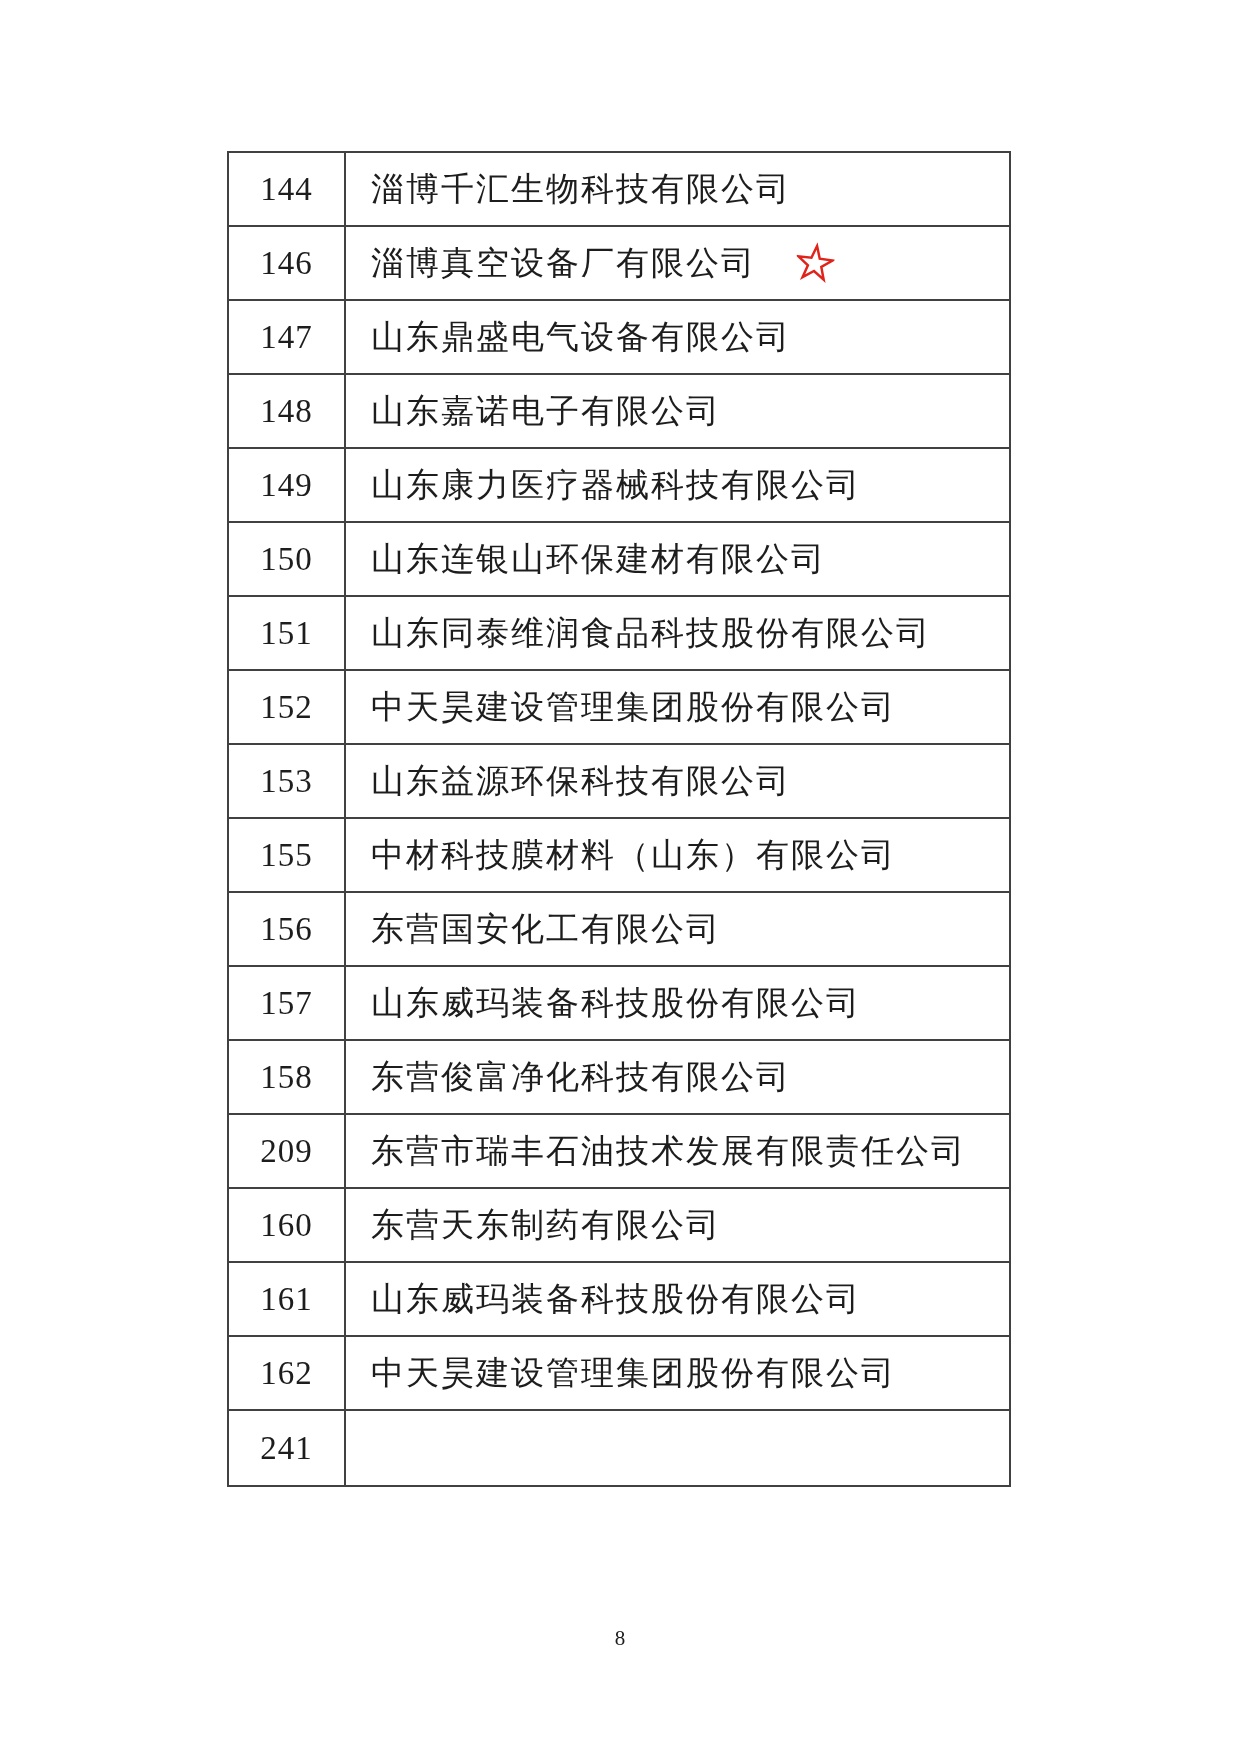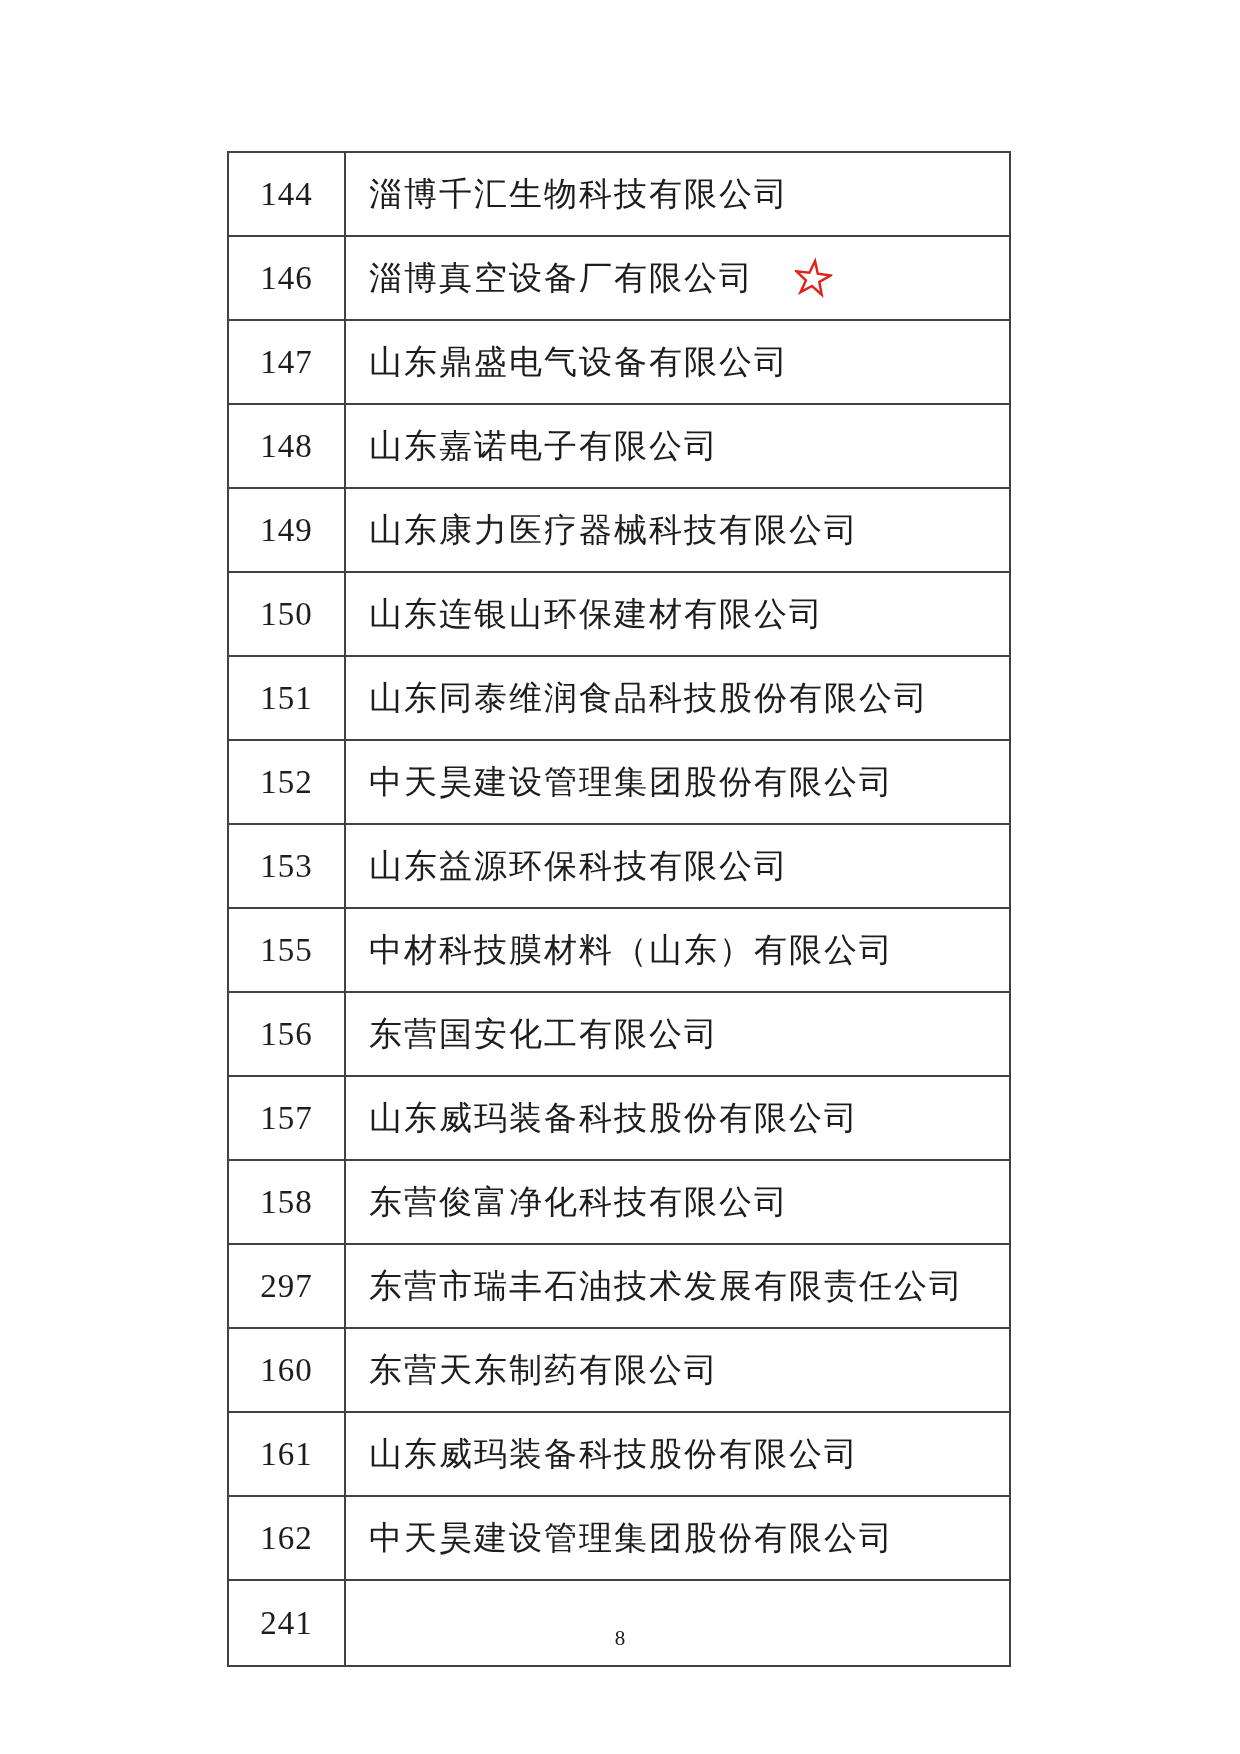--- a/index.html
+++ b/index.html
@@ -20,45 +20,44 @@
     position: absolute;
     left: 227px;
     top: 151px;
     width: 784px;
     border: 2px solid var(--border-color, #414141);
     box-sizing: border-box;
     background: #ffffff;
   }
   .t-row {
     display: flex;
-    height: 84px;
+    height: 74px;
     border-bottom: 2px solid var(--border-color, #414141);
     box-sizing: border-box;
     align-items: stretch;
-    gap: 16px;
   }
   .t-row:last-child {
     border-bottom: none;
   }
   .cell-no {
     width: 117px;
     flex: 0 0 117px;
     border-right: 2px solid var(--border-color, #414141);
     box-sizing: border-box;
     display: flex;
     align-items: center;
     justify-content: center;
     font-size: 33px;
     letter-spacing: 1px;
   }
   .cell-name {
     flex: 1 1 auto;
     display: flex;
     align-items: center;
-    padding-left: 7px;
+    padding-left: 25px;
     font-size: 33px;
     letter-spacing: 2px;
     white-space: nowrap;
     overflow: hidden;
   }
   .star-wrap {
     display: none;
     margin-left: 40px;
     line-height: 0;
   }
@@ -188,21 +187,21 @@
 
     <div class="t-row">
       <div class="cell-no">158</div>
       <div class="cell-name">
         <span class="name-text">东营俊富净化科技有限公司</span>
 
       </div>
     </div>
 
     <div class="t-row">
-      <div class="cell-no">297</div>
+      <div class="cell-no">209</div>
       <div class="cell-name">
         <span class="name-text">东营市瑞丰石油技术发展有限责任公司</span>
 
       </div>
     </div>
 
     <div class="t-row">
       <div class="cell-no">160</div>
       <div class="cell-name">
         <span class="name-text">东营天东制药有限公司</span>

